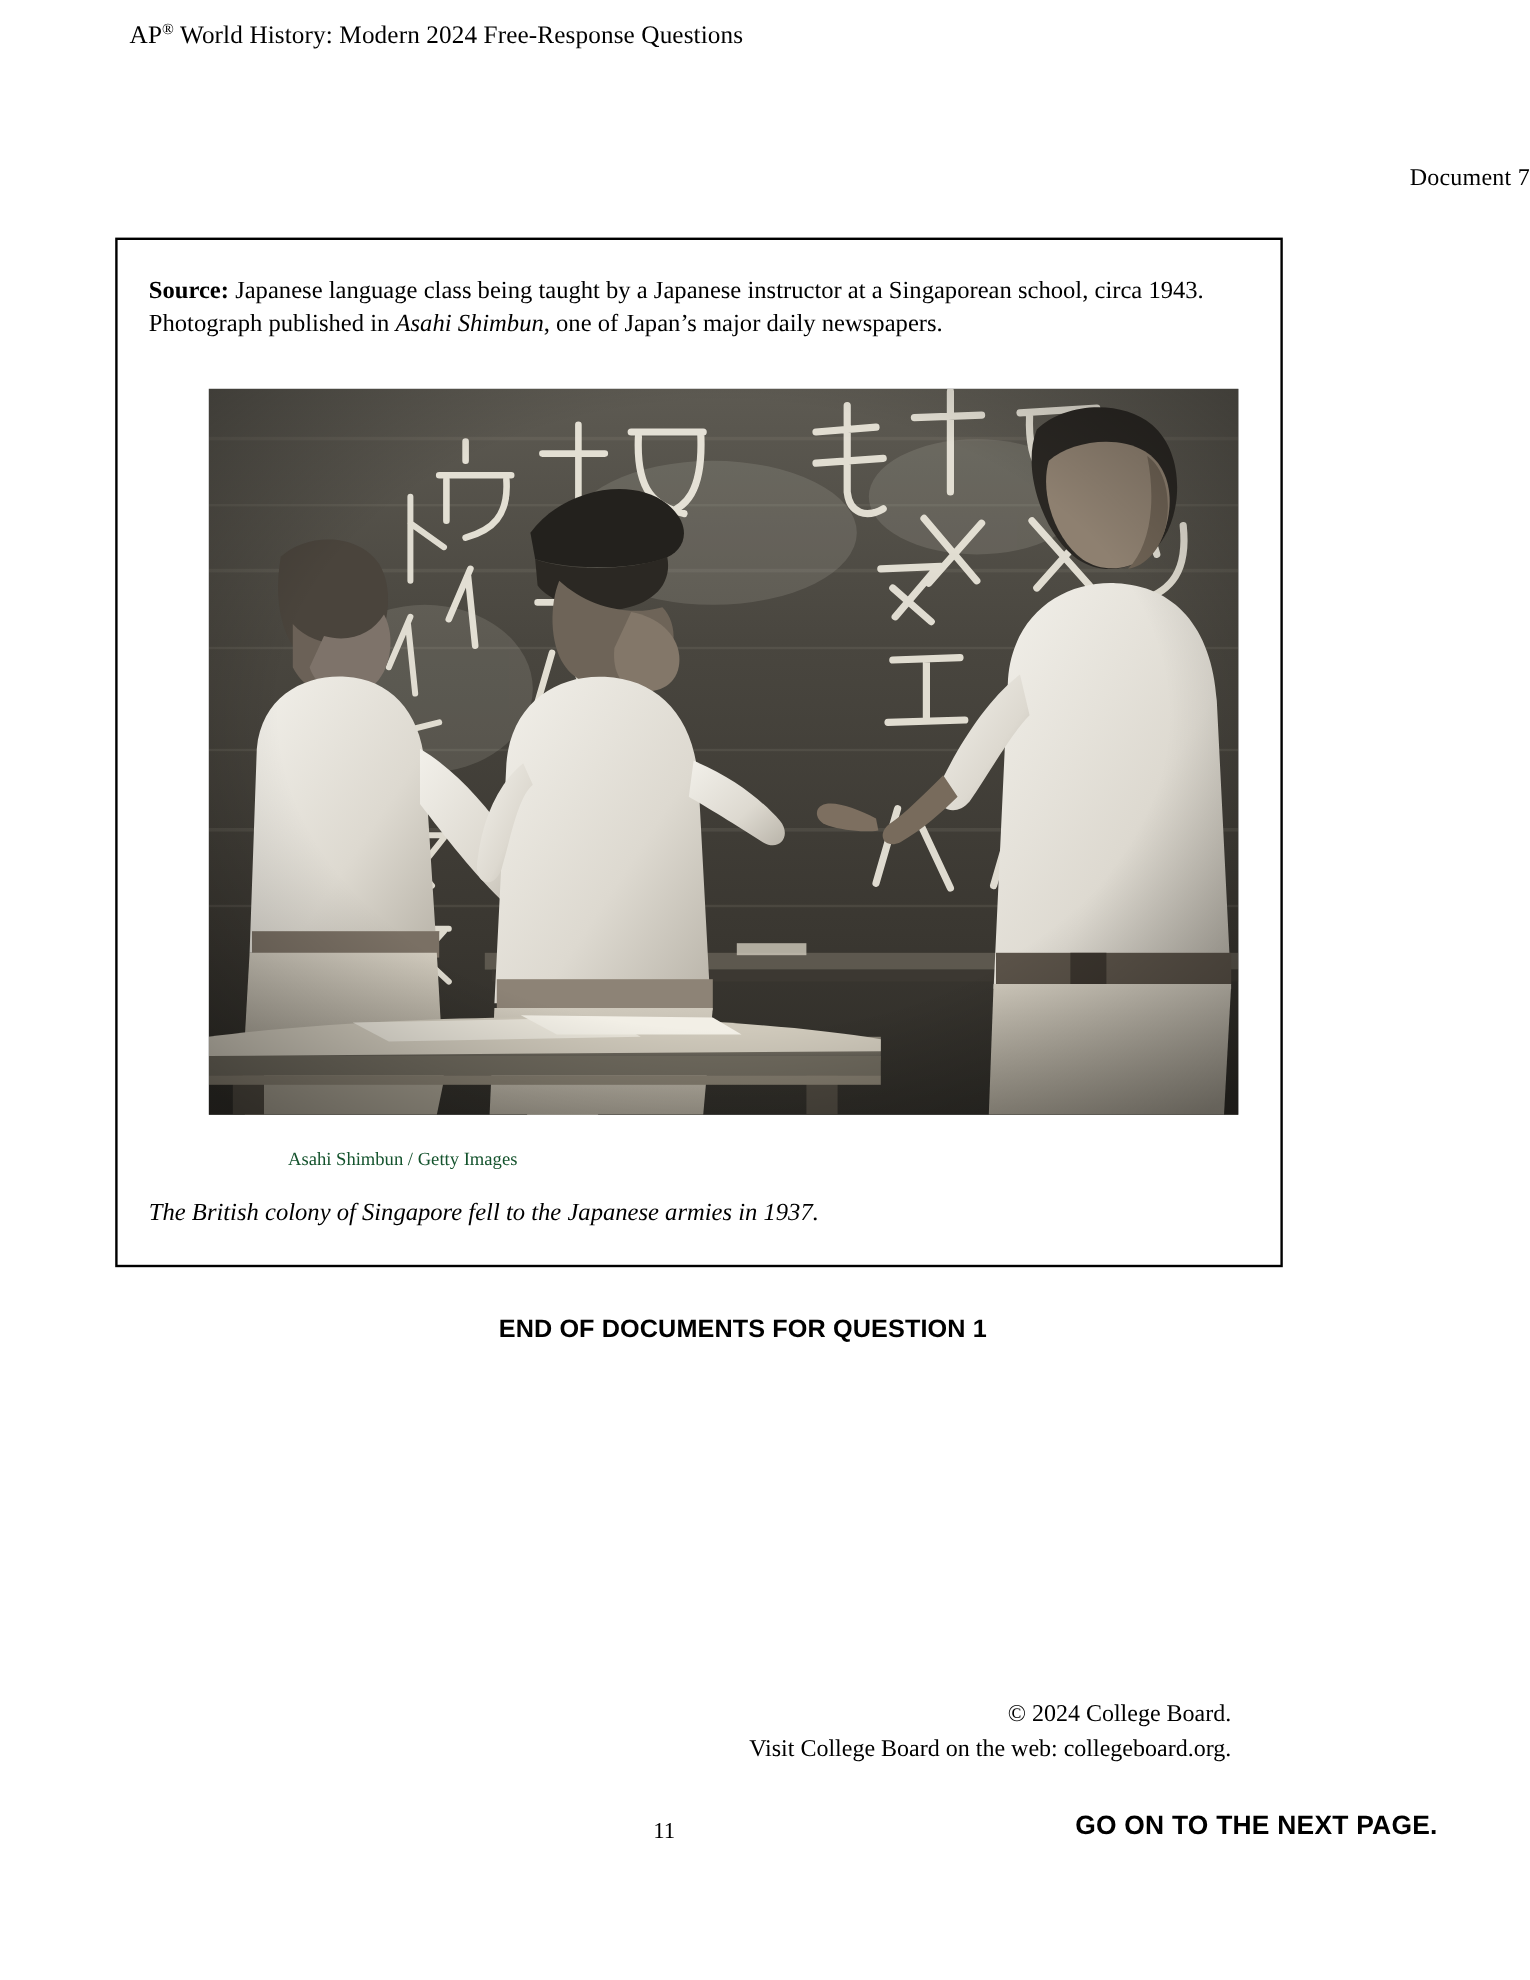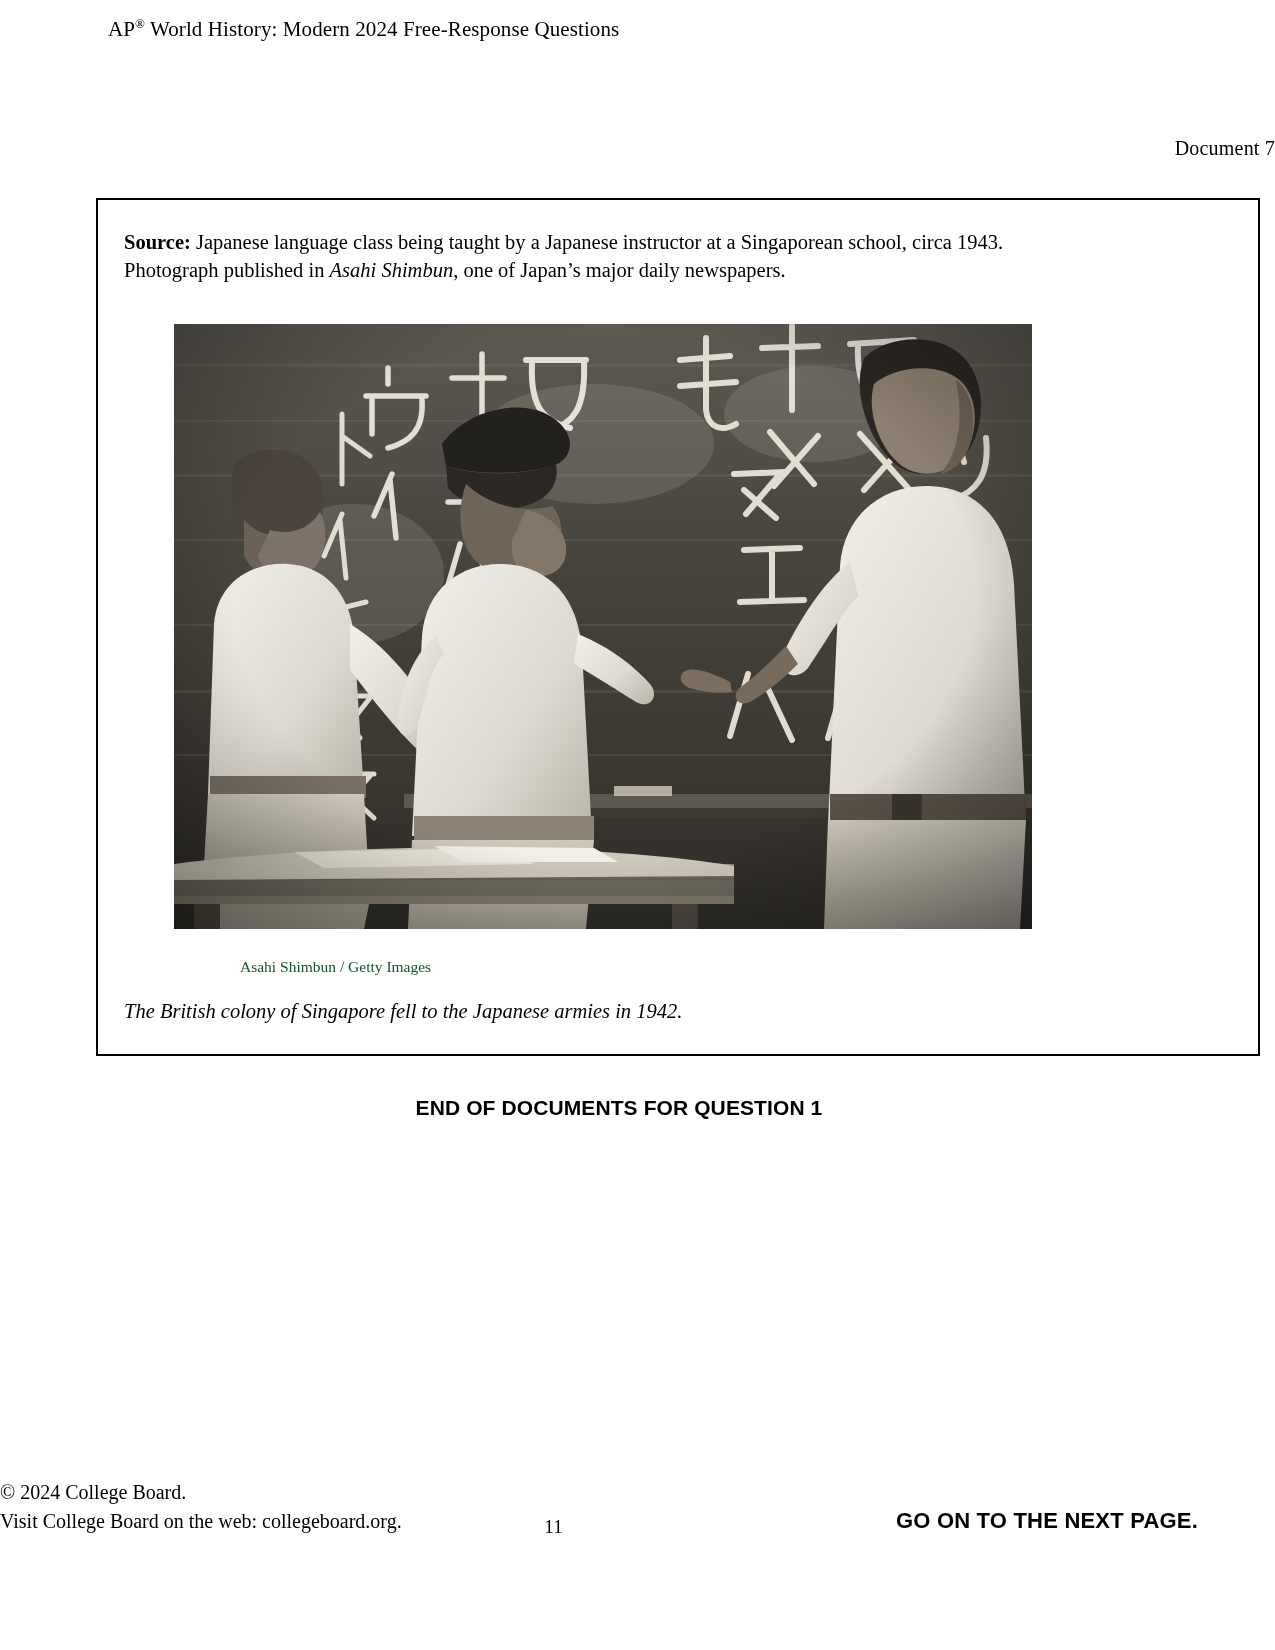--- a/index.html
+++ b/index.html
@@ -48,21 +48,21 @@
     font-size: 20px;
     font-weight: normal;
     letter-spacing: 0.2px;
   }
 
   
   .doc-box {
     position: absolute;
     top: 198px;
     left: 96px;
-    width: 1164px;
+    width: 973px;
     height: 858px;
     border: 2px solid #000000;
     box-sizing: border-box;
     background: #ffffff;
   }
 
   .source-line {
     position: absolute;
     top: 28px;
     left: 26px;
@@ -112,24 +112,24 @@
     text-align: center;
     font-family: "Liberation Sans", sans-serif;
     font-size: 21px;
     font-weight: bold;
     letter-spacing: 0.1px;
   }
 
   
   .footer-copy {
     position: absolute;
-    top: 1478px;
+    top: 1414px;
     left: 0;
     width: 1026px;
-    text-align: left;
+    text-align: right;
     font-size: 20px;
     line-height: 1.45;
   }
   .page-number {
     position: absolute;
     top: 1516px;
     left: 0;
     width: 1107px;
     text-align: center;
     font-size: 19px;
@@ -325,21 +325,21 @@
           <rect x="498" y="572" width="26" height="33" fill="#4d483f"></rect>
           <rect x="0" y="572" width="560" height="8" fill="#837c6e"></rect>
         </g>
 
         <rect x="0" y="0" width="858" height="605" fill="url(#vign)"></rect>
       </svg>
     </div>
 
     <div class="photo-credit">Asahi Shimbun / Getty Images</div>
 
-    <div class="photo-note">The British colony of Singapore fell to the Japanese armies in 1942.</div>
+    <div class="photo-note">The British colony of Singapore fell to the Japanese armies in 1937.</div>
   </div>
 
   <div class="end-docs">END OF DOCUMENTS FOR QUESTION 1</div>
 
   <div class="footer-copy">
     <div>© 2024 College Board.</div>
     <div>Visit College Board on the web: collegeboard.org.</div>
   </div>
 
   <div class="page-number">11</div>

